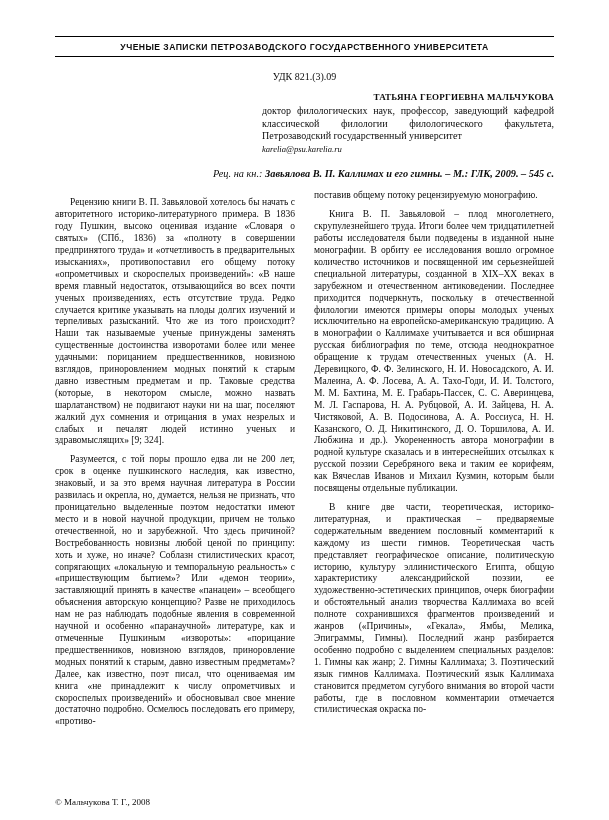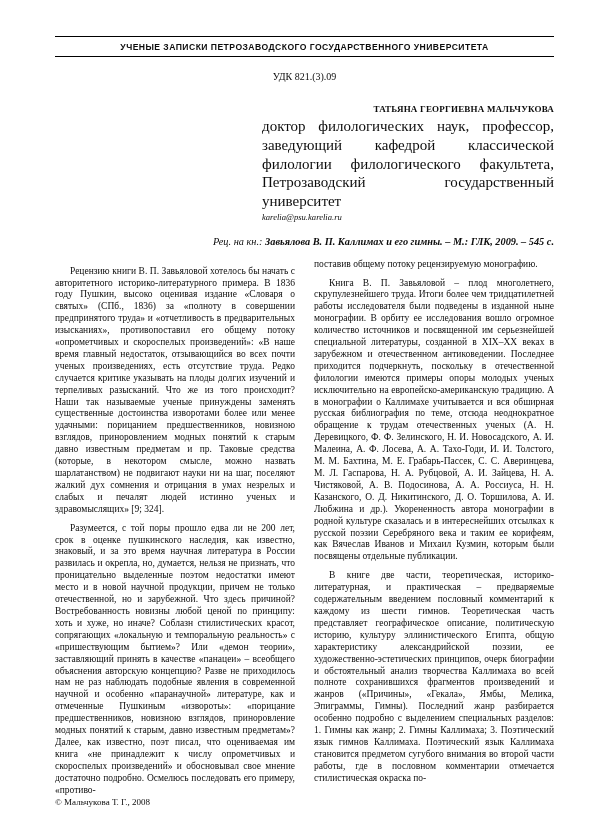--- a/index.html
+++ b/index.html
@@ -34,37 +34,37 @@
   }
   .issue-left  { flex: 1; text-align: left;  font-weight: 700; }
   .issue-center{ flex: 1; text-align: center; font-weight: 700; }
   .issue-right { flex: 1; text-align: right; font-weight: 700; }
   .udk {
     margin-top: 14px;
     text-align: center;
     font-size: 10px;
   }
   .author-block {
-    margin-top: 22px;
+    margin-top: 10px;
     display: flex;
     flex-direction: column;
     align-items: flex-end;
   }
   .author-name {
     font-size: 9px;
     font-weight: 700;
     letter-spacing: 0.2px;
     text-align: right;
   }
   .author-meta {
     width: 292px;
     margin-top: 3px;
   }
   .author-affiliation {
-    font-size: 15px;
+    font-size: 10px;
     line-height: 1.25;
     text-align: justify;
   }
   .author-email {
     font-size: 8.6px;
     font-style: italic;
     text-align: left;
     margin-top: 1px;
   }
   .review-title {

